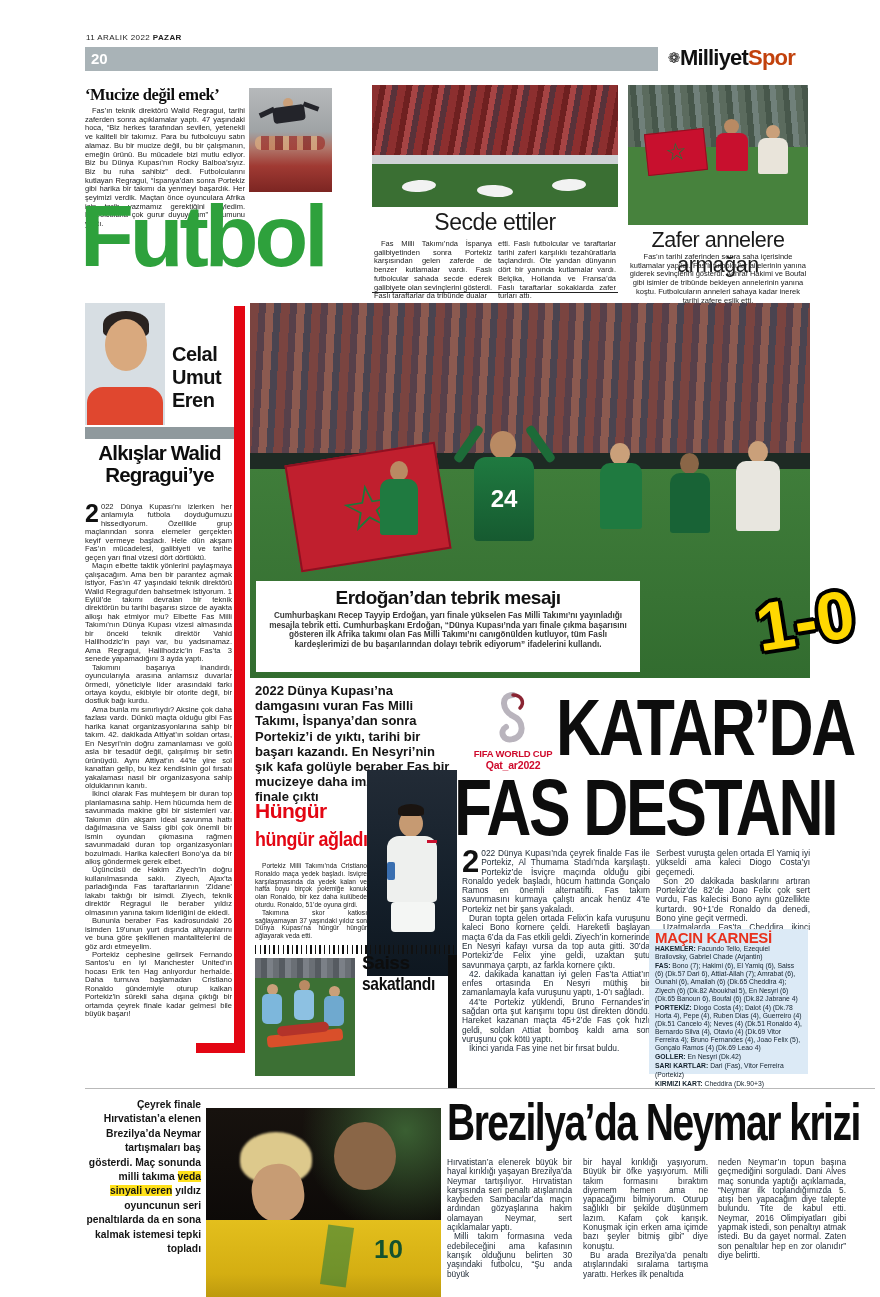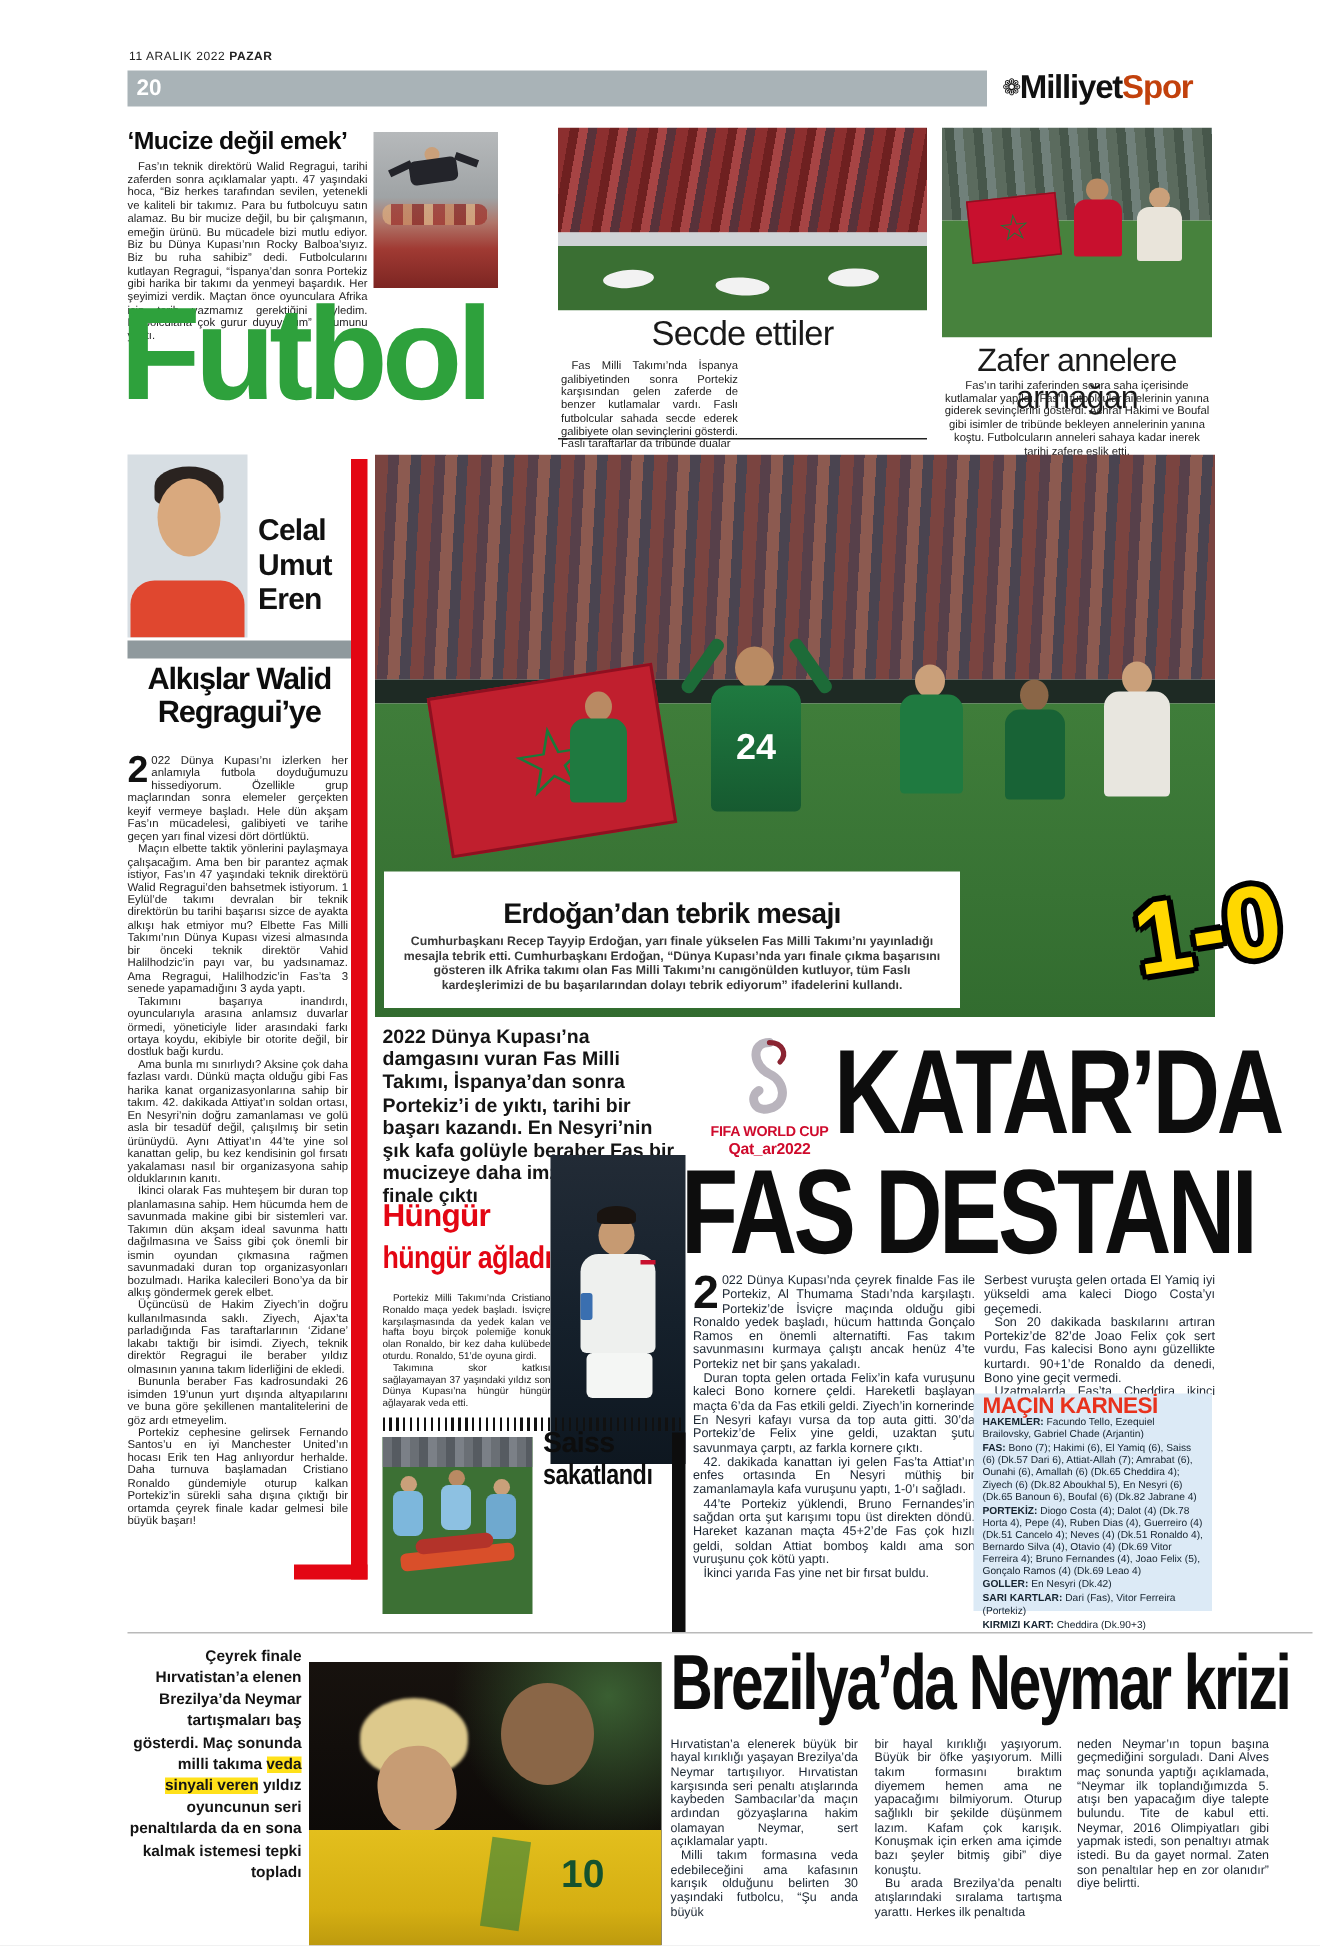--- a/index.html
+++ b/index.html
@@ -45,21 +45,21 @@
     <span>11 ARALIK 2022</span>
     <b>PAZAR</b>
   </div>
   <div class="abs graybar" style="left:85px;top:47px;width:573px;">
     <div class="pagenum">20</div>
   </div>
   <div class="abs masthead" style="right:85px;top:46px;">
     <span class="flower">❁</span><span>Milliyet</span><span class="spor">Spor</span>
   </div>
 
-  <div class="abs h-bold" style="left:85px;top:85px;width:162px;font-size:16.5px;">‘Mucize değil emek’</div>
+  <div class="abs h-bold" style="left:85px;top:85px;width:162px;font-size:16.5px;font-family:Liberation Serif, serif;">‘Mucize değil emek’</div>
   <div class="abs body-s" style="left:85px;top:107px;width:160px;">
     <p class="ind">Fas’ın teknik direktörü Walid Regragui, tarihi zaferden sonra açıklamalar yaptı. 47 yaşındaki hoca, “Biz herkes tarafından sevilen, yetenekli ve kaliteli bir takımız. Para bu futbolcuyu satın alamaz. Bu bir mucize değil, bu bir çalışmanın, emeğin ürünü. Bu mücadele bizi mutlu ediyor. Biz bu Dünya Kupası’nın Rocky Balboa’sıyız. Biz bu ruha sahibiz” dedi. Futbolcularını kutlayan Regragui, “İspanya’dan sonra Portekiz gibi harika bir takımı da yenmeyi başardık. Her şeyimizi verdik. Maçtan önce oyunculara Afrika için tarih yazmamız gerektiğini söyledim. Futbolcularla çok gurur duyuyorum” yorumunu yaptı.</p>
   </div>
 
   <div class="abs photo" style="left:249px;top:88px;width:83px;height:104px;background:linear-gradient(180deg,#b6b9bb 0%,#9fa3a5 42%,#b0766a 58%,#a03a33 75%,#7c2522 100%);">
     <div class="abs" style="left:34px;top:10px;width:10px;height:10px;border-radius:50%;background:#caa07a;"></div>
     <div class="abs" style="left:24px;top:18px;width:32px;height:16px;background:#23242a;border-radius:4px;transform:rotate(-8deg);"></div>
     <div class="abs" style="left:10px;top:22px;width:16px;height:5px;background:#23242a;transform:rotate(-25deg);"></div>
     <div class="abs" style="left:54px;top:16px;width:16px;height:5px;background:#23242a;transform:rotate(20deg);"></div>
     <div class="abs" style="left:6px;top:48px;width:70px;height:14px;background:repeating-linear-gradient(90deg,#d8a97e 0 6px,#a03a33 6px 14px,#c98a63 14px 20px,#8e2f2a 20px 28px);opacity:.8;border-radius:6px;"></div>
@@ -71,20 +71,23 @@
     <div class="abs" style="left:0;top:0;width:246px;height:70px;background:repeating-linear-gradient(100deg,#8c2f2f 0 8px,#6e2020 8px 14px,#a64444 14px 20px,#58323a 20px 26px);"></div>
     <div class="abs" style="left:0;top:70px;width:246px;height:9px;background:#cfd3d6;"></div>
     <div class="abs" style="left:0;top:79px;width:246px;height:43px;background:#3a6f33;"></div>
     <div class="abs" style="left:30px;top:95px;width:34px;height:12px;background:#f2f2f2;border-radius:50%;transform:rotate(-4deg);"></div>
     <div class="abs" style="left:105px;top:100px;width:36px;height:12px;background:#f2f2f2;border-radius:50%;transform:rotate(3deg);"></div>
     <div class="abs" style="left:180px;top:94px;width:34px;height:12px;background:#f2f2f2;border-radius:50%;transform:rotate(-2deg);"></div>
   </div>
   <div class="abs h-light" style="left:372px;top:209px;width:246px;text-align:center;font-size:23px;">Secde ettiler</div>
   <div class="abs body-s" style="left:374px;top:240px;width:118px;">
     <p class="ind">Fas Milli Takımı’nda İspanya galibiyetinden sonra Portekiz karşısından gelen zaferde de benzer kutlamalar vardı. Faslı futbolcular sahada secde ederek galibiyete olan sevinçlerini gösterdi. Faslı taraftarlar da tribünde dualar</p>
+  </div>
+  <div class="abs body-s" style="left:498px;top:240px;width:118px;">
+    <p class="noind">etti. Faslı futbolcular ve taraftarlar tarihi zaferi karşılıklı tezahüratlarla taçlandırdı. Öte yandan dünyanın dört bir yanında kutlamalar vardı. Belçika, Hollanda ve Fransa’da Faslı taraftarlar sokaklarda zafer turları attı.</p>
   </div>
   <div class="abs" style="left:372px;top:292px;width:246px;height:1px;background:#222;"></div>
 
   <div class="abs photo" style="left:628px;top:85px;width:180px;height:140px;">
     <div class="abs" style="left:0;top:0;width:180px;height:62px;background:repeating-linear-gradient(85deg,#5b6b5e 0 7px,#47574b 7px 13px,#70807a 13px 19px);"></div>
     <div class="abs" style="left:0;top:62px;width:180px;height:78px;background:#47823d;"></div>
     <div class="abs" style="left:18px;top:46px;width:58px;height:40px;background:#c8102e;border:1px solid #8e1020;transform:rotate(-6deg);display:flex;align-items:center;justify-content:center;color:#1a7a3a;font-size:24px;">☆</div>
     <div class="abs figure-head" style="left:96px;top:34px;width:15px;height:15px;background:#b98a63;"></div>
     <div class="abs" style="left:88px;top:48px;width:32px;height:38px;background:#c8102e;border-radius:8px 8px 2px 2px;"></div>
     <div class="abs figure-head" style="left:138px;top:40px;width:14px;height:14px;background:#caa07a;"></div>
@@ -135,21 +138,21 @@
     <div class="abs" style="left:350px;top:160px;width:42px;height:66px;background:#1f7a40;border-radius:10px 10px 3px 3px;"></div>
     <div class="abs figure-head" style="left:430px;top:150px;width:19px;height:21px;background:#8a6647;"></div>
     <div class="abs" style="left:420px;top:170px;width:40px;height:60px;background:#186336;border-radius:10px 10px 3px 3px;"></div>
     <div class="abs figure-head" style="left:498px;top:138px;width:20px;height:22px;background:#caa07a;"></div>
     <div class="abs" style="left:486px;top:158px;width:44px;height:70px;background:#e8e6df;border-radius:10px 10px 3px 3px;"></div>
     <div class="abs figure-head" style="left:140px;top:158px;width:18px;height:20px;background:#b98a63;"></div>
     <div class="abs" style="left:130px;top:176px;width:38px;height:56px;background:#1f7a40;border-radius:10px 10px 3px 3px;"></div>
   </div>
 
   <div class="abs" style="left:256px;top:581px;width:384px;height:91px;background:#fff;">
-    <div style="text-align:center;font-size:19px;font-weight:800;letter-spacing:-.5px;margin-top:18px;">Erdoğan’dan tebrik mesajı</div>
+    <div style="text-align:center;font-size:19px;font-weight:800;letter-spacing:-.5px;margin-top:6px;">Erdoğan’dan tebrik mesajı</div>
     <div style="font-size:8.2px;line-height:9.6px;font-weight:700;color:#3a3a3a;text-align:center;padding:2px 10px;">Cumhurbaşkanı Recep Tayyip Erdoğan, yarı finale yükselen Fas Milli Takımı’nı yayınladığı mesajla tebrik etti. Cumhurbaşkanı Erdoğan, “Dünya Kupası’nda yarı finale çıkma başarısını gösteren ilk Afrika takımı olan Fas Milli Takımı’nı canıgönülden kutluyor, tüm Faslı kardeşlerimizi de bu başarılarından dolayı tebrik ediyorum” ifadelerini kullandı.</div>
   </div>
 
   <div class="abs score" style="left:756px;top:586px;transform:rotate(-9deg);">1-0</div>
 
   <div class="abs" style="left:255px;top:683px;width:198px;font-size:13px;font-weight:700;line-height:15.2px;color:#141414;">2022 Dünya Kupası’na damgasını vuran Fas Milli Takımı, İspanya’dan sonra Portekiz’i de yıktı, tarihi bir başarı kazandı. En Nesyri’nin şık kafa golüyle beraber Fas bir mucizeye daha imza attı, yarı finale çıktı</div>
 
   <div class="abs" style="left:466px;top:690px;width:94px;text-align:center;">
     <svg width="48" height="54" viewBox="0 0 48 54">
       <path d="M24 5 C 11 5 13 21 24 26 C 35 31 36 46 24 49 C 14 52 10 41 17 37" stroke="#b9b4bd" stroke-width="6" fill="none" stroke-linecap="round"></path>

